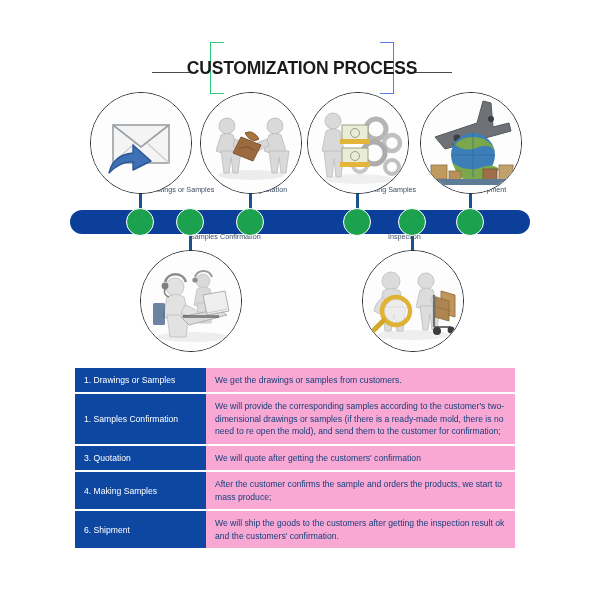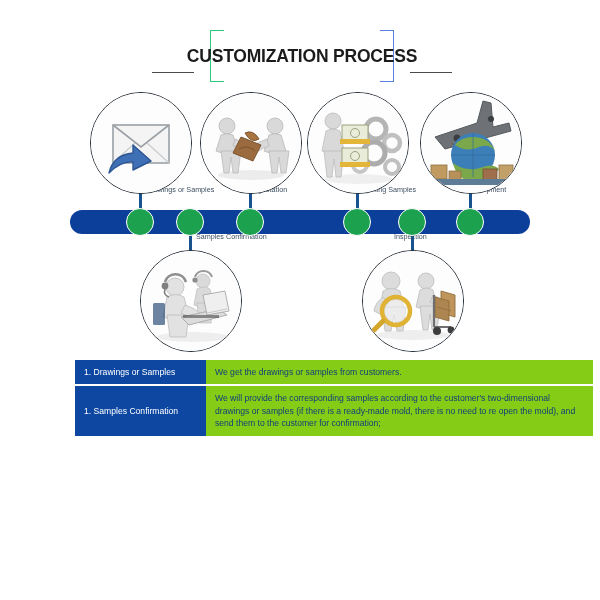--- a/index.html
+++ b/index.html
@@ -29,21 +29,21 @@
     width: 42px;
     height: 1px;
     background: #4a4a4a;
   }
   #title-rule-left  { left: 152px; }
   #title-rule-right { left: 410px; }
 
   #title-bracket-wrap {
     position: absolute;
     left: 210px;
-    top: 8px;
+    top: 20px;
     width: 184px;
     height: 52px;
   }
   .bracket {
     position: absolute;
     top: 0;
     width: 14px;
     height: 52px;
     box-sizing: border-box;
   }
@@ -115,58 +115,58 @@
   .connector.down { top: 138px; height: 40px; }
 
   .node-label {
     position: absolute;
     font-size: 7.2px;
     color: #3d4f63;
     white-space: nowrap;
     z-index: 3;
   }
   .node-label.up   { top: 95px;  margin-left: 6px; }
-  .node-label.down { top: 142px; margin-left: 6px; }
+  .node-label.down { top: 142px; }
 
   
   .bubble {
     position: absolute;
     border-radius: 50%;
     background: #ffffff;
     border: 1.2px solid #222a33;
     overflow: hidden;
     z-index: 5;
     margin-left: -50px;
   }
   .bubble.top    { width: 100px; height: 100px; top: 2px; }
   .bubble.bottom { width: 100px; height: 100px; top: 160px; }
   .bubble svg { display: block; width: 100%; height: 100%; }
 
   
   #process-table {
     position: absolute;
     left: 75px;
-    top: 358px;
-    width: 518px;
+    top: 366px;
+    width: 440px;
     border-collapse: separate;
     border-spacing: 0 2px;
   }
   #process-table td {
     vertical-align: middle;
     padding: 6px 9px;
   }
   #process-table td.step-name {
     width: 113px;
     background: #0d47a1;
     color: #ffffff;
     font-size: 8.6px;
     white-space: nowrap;
   }
   #process-table td.step-desc {
-    background: #84cc16;
+    background: #f9a8d4;
     color: #123f7a;
     font-size: 8.6px;
     line-height: 1.45;
   }
 </style>
 </head>
 <body>
 
 <div id="title-block">
   <div id="title-rule-left"></div>
@@ -360,14 +360,26 @@
 <table id="process-table">
   <tbody>
     <tr>
       <td class="step-name">1. Drawings or Samples</td>
       <td class="step-desc">We get the drawings or samples from customers.</td>
     </tr>
     <tr>
       <td class="step-name">1. Samples Confirmation</td>
       <td class="step-desc">We will provide the corresponding samples according to the customer's two-dimensional drawings or samples (if there is a ready-made mold, there is no need to re open the mold), and send them to the customer for confirmation;</td>
     </tr>
+    <tr>
+      <td class="step-name">3. Quotation</td>
+      <td class="step-desc">We will quote after getting the customers' confirmation</td>
+    </tr>
+    <tr>
+      <td class="step-name">4. Making Samples</td>
+      <td class="step-desc">After the customer confirms the sample and orders the products, we start to mass produce;</td>
+    </tr>
+    <tr>
+      <td class="step-name">6. Shipment</td>
+      <td class="step-desc">We will ship the goods to the customers after getting the inspection result ok and the customers' confirmation.</td>
+    </tr>
   </tbody>
 </table>
 
 </body></html>

